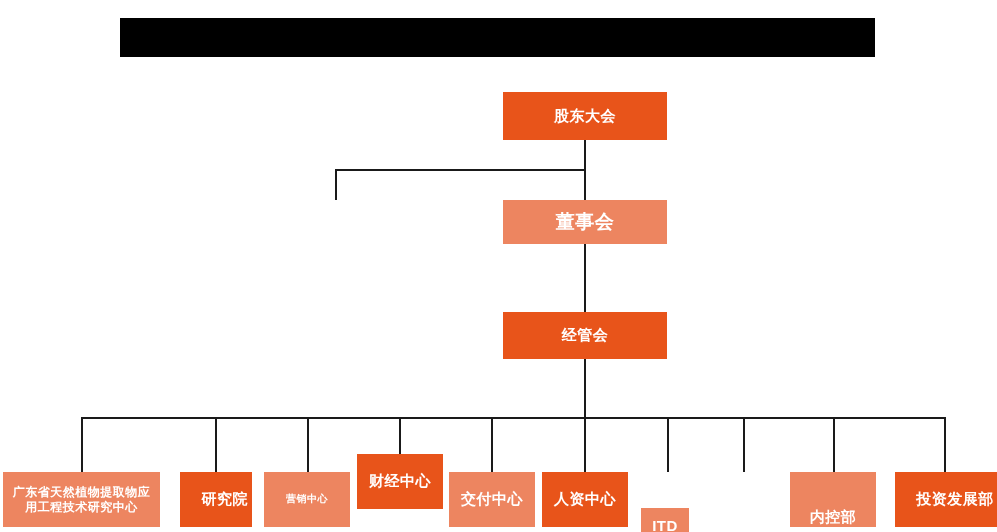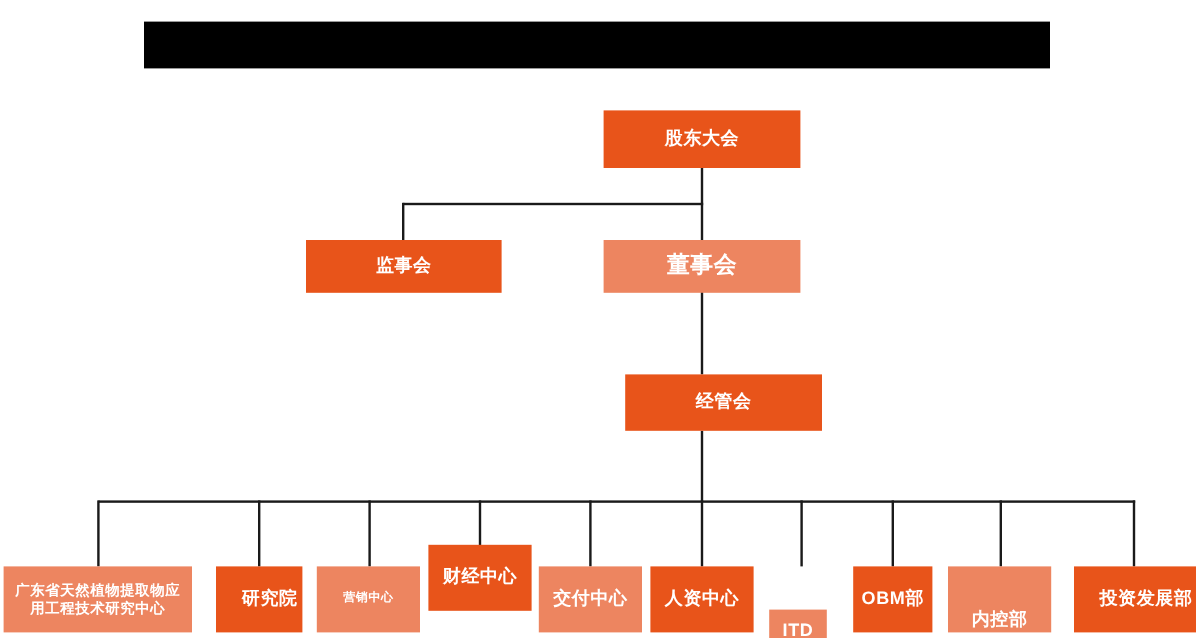--- a/index.html
+++ b/index.html
@@ -76,29 +76,26 @@
   <div class="line v" style="left:584px; top:417px; height:55px;"></div>
   <div class="line v" style="left:667px; top:417px; height:55px;"></div>
   <div class="line v" style="left:743px; top:417px; height:55px;"></div>
   <div class="line v" style="left:833px; top:417px; height:55px;"></div>
   <div class="line v" style="left:944px; top:417px; height:55px;"></div>
 
   <div class="node dark" style="left:503px; top:92px; width:164px; height:48px; font-size:15px;">
     <span class="label">股东大会</span>
   </div>
 
-  <div class="node dark" style="left:255px; top:200px; width:163px; height:44px; font-size:15px;">
-    <span class="label">监事会</span>
-  </div>
 
   <div class="node light" style="left:503px; top:200px; width:164px; height:44px; font-size:19px;">
     <span class="label">董事会</span>
   </div>
 
-  <div class="node dark" style="left:503px; top:312px; width:164px; height:47px; font-size:15px;margin-left:18px;">
+  <div class="node dark" style="left:503px; top:312px; width:164px; height:47px; font-size:15px;">
     <span class="label">经管会</span>
   </div>
 
   <div class="node light" style="left:3px; top:472px; width:157px; height:55px; font-size:12px; flex-direction:column;">
     <span class="label">广东省天然植物提取物应</span>
     <span class="label">用工程技术研究中心</span>
   </div>
 
   <div class="node dark" style="left:180px; top:472px; width:72px; height:55px; font-size:15px;justify-content:flex-end;">
     <span class="label">研究院</span>
@@ -117,23 +114,20 @@
   </div>
 
   <div class="node dark" style="left:542px; top:472px; width:86px; height:55px; font-size:15px;">
     <span class="label">人资中心</span>
   </div>
 
   <div class="node light" style="left:641px; top:472px; width:48px; height:55px; font-size:15px;margin-top:36px;">
     <span class="label">ITD部</span>
   </div>
 
-  <div class="node dark" style="left:711px; top:472px; width:66px; height:55px; font-size:15px;">
-    <span class="label">OBM部</span>
-  </div>
 
   <div class="node light" style="left:790px; top:472px; width:86px; height:55px; font-size:15px;align-items:flex-end;">
     <span class="label">内控部</span>
   </div>
 
   <div class="node dark" style="left:895px; top:472px; width:120px; height:55px; font-size:15px;">
     <span class="label">投资发展部</span>
   </div>
 
 </div>

